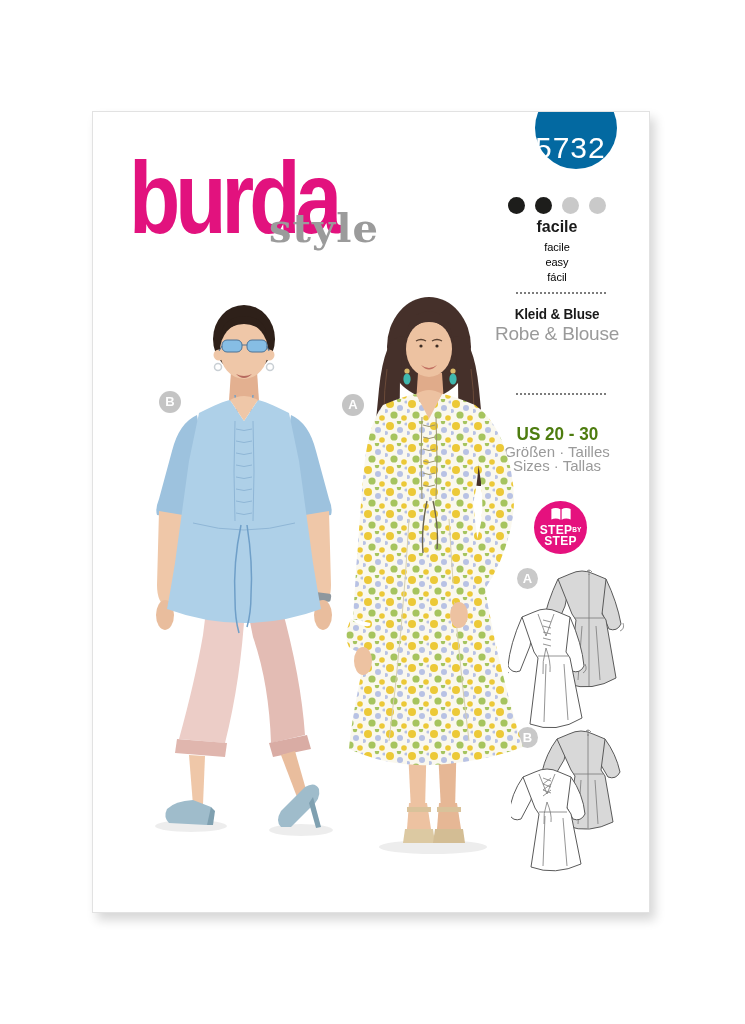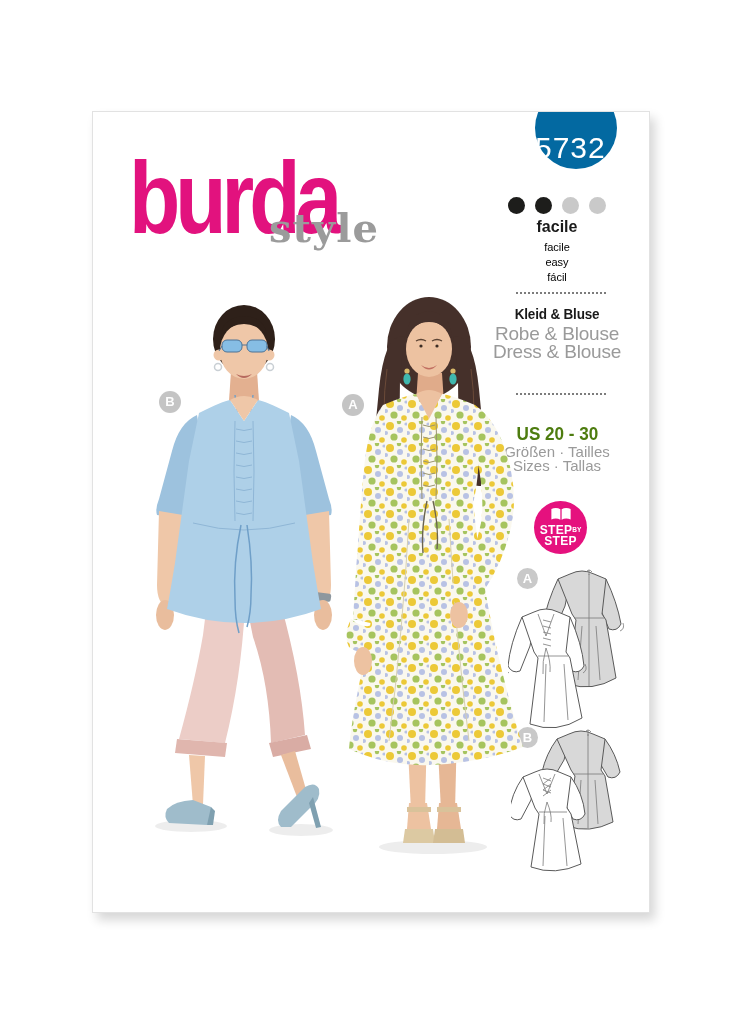--- a/index.html
+++ b/index.html
@@ -83,21 +83,20 @@
     <div>facile</div>
     <div>easy</div>
     <div>fácil</div>
   </div>
 
   <div class="sep sep1"></div>
 
   <div class="col title-main" style="position:absolute;"><span class="cond">Kleid &amp; Bluse</span></div>
   <div class="col title-langs" style="position:absolute;">
     <div>Robe &amp; Blouse</div>
-    <div>Dress &amp; Blouse</div>
   </div>
 
   <div class="sep sep2"></div>
 
   <div class="col size-us" style="position:absolute;"><span class="cond">US 20 - 30</span></div>
   <div class="col size-langs" style="position:absolute;">
     <div>Größen · Tailles</div>
     <div>Sizes · Tallas</div>
   </div>
 

